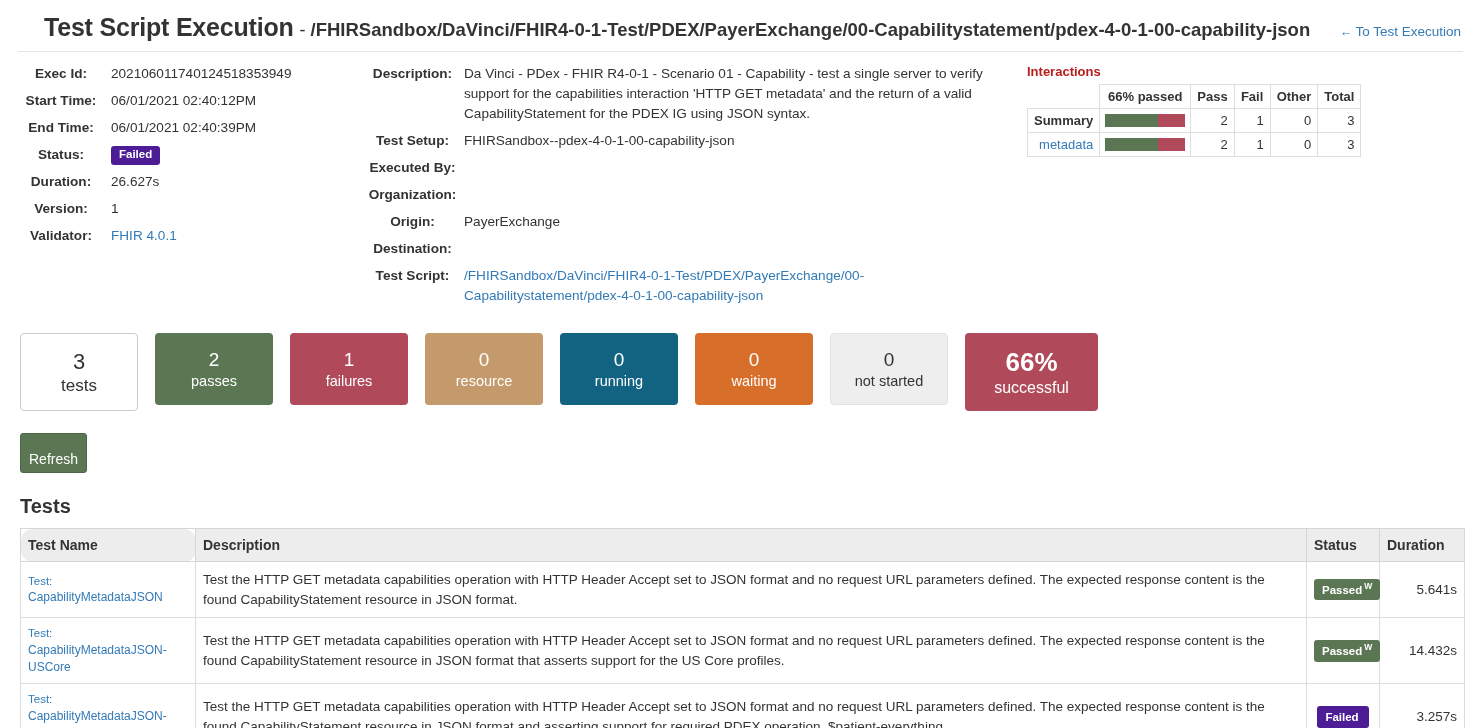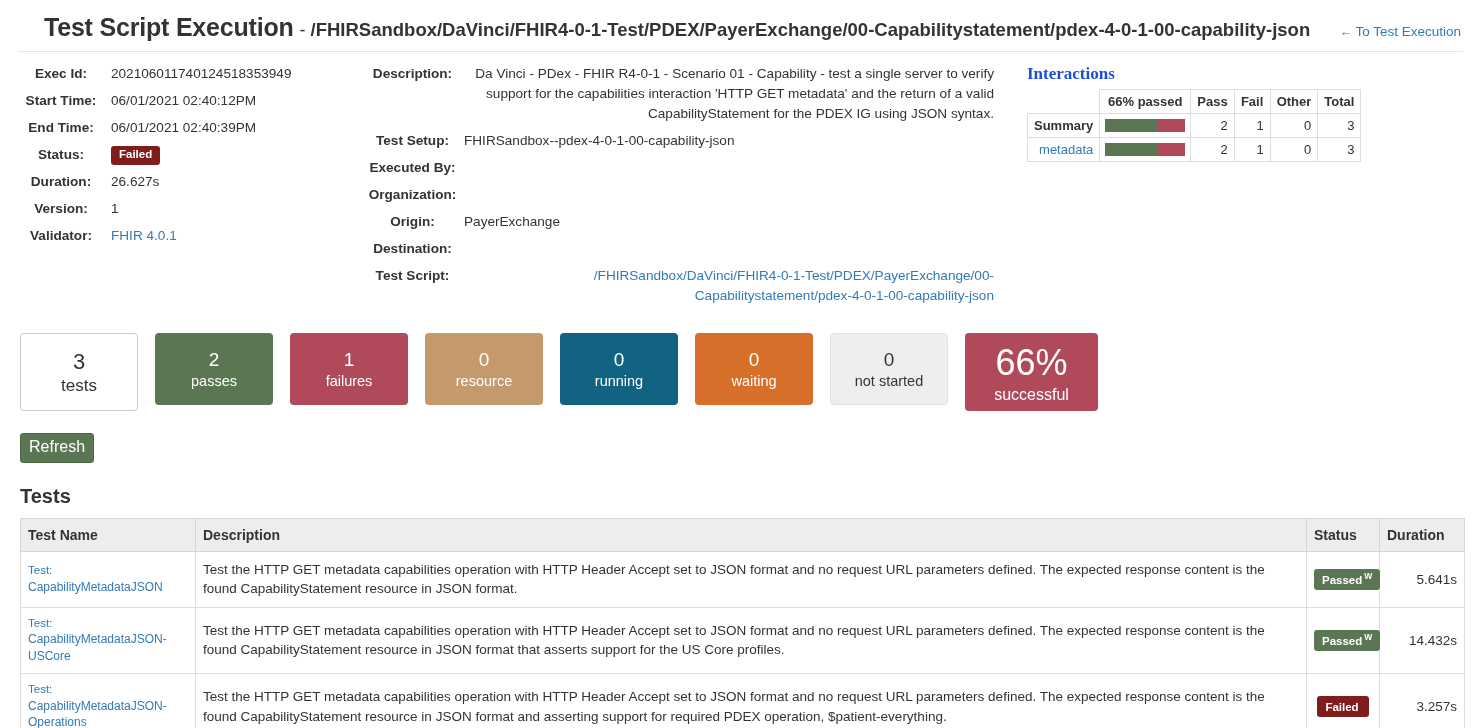--- a/index.html
+++ b/index.html
@@ -62,44 +62,43 @@
     padding-right: 7px;
     flex: none;
   }
   .col-left .field-label { width: 93px; }
   .col-mid  .field-label { width: 96px; }
   .field-value {
     font-size: 13.6px;
     color: #333;
     word-wrap: break-word;
   }
-  .col-mid .field-value { max-width: 530px; text-align: right; }
+  .col-mid .field-value { max-width: 530px; }
   .link { color: #337ab7; text-decoration: none; cursor: pointer; }
 
   .badge {
     display: inline-block;
     padding: 3px 8px 4px 8px;
     font-size: 11.5px;
     font-weight: bold;
     line-height: 1;
     color: #fff;
     border-radius: 3px;
     vertical-align: middle;
   }
-  .badge-failed { background: #7f1d1d; }
+  .badge-failed { background: #4c1d95; }
   .badge-passed { background: #5b7653; }
   .badge sup { font-size: 8.5px; font-weight: bold; margin-left: 2px; }
 
   
   .interactions-title {
-    font-size: 17px;
-    font-weight: bold;
-    color: #1d4ed8;
+    font-size: 13px;
+    font-weight: bold;
+    color: #b91c1c;
     margin: 0 0 5px 4px;
-    font-family: Liberation Serif, serif;
   }
   table.interactions {
     border-collapse: collapse;
     font-size: 13px;
     margin-left: 4px;
   }
   table.interactions th,
   table.interactions td {
     border: 1px solid #dddddd;
     padding: 4px 6px;
@@ -165,33 +164,33 @@
   .stat-skip    { background: #c49a6c; }
   .stat-running { background: #126382; }
   .stat-waiting { background: #d76f2a; }
   .stat-notstarted { background: #eeeeee; color: #333; border: 1px solid #e2e2e2; }
   .stat-success {
     background: #b04a5a;
     width: 133px;
     height: 78px;
     margin-right: 0;
   }
-  .stat-success .num { font-size: 36px; font-weight: normal; }
+  .stat-success .num { font-size: 26px; font-weight: bold; }
   .stat-success .lbl { font-size: 16px; }
 
   
   .refresh-btn {
     display: inline-block;
     background: #5b7653;
     color: #ffffff;
-    font-size: 16px;
+    font-size: 14px;
     font-family: "Liberation Sans", sans-serif;
     border: 1px solid #4e6747;
     border-radius: 3px;
-    padding: 3px 8px 4px 8px;
+    padding: 16px 8px 4px 8px;
     margin: 22px 16px 0 2px;
     cursor: pointer;
     line-height: 1.3;
   }
 
   
   .tests-heading {
     font-size: 20px;
     font-weight: bold;
     color: #333;
@@ -213,21 +212,21 @@
     color: #333;
     font-size: 14px;
   }
   table.tests td {
     border: 1px solid #dddddd;
     padding: 8px 7px;
     vertical-align: middle;
     color: #333;
     line-height: 1.45;
   }
-  th.c-name { width: 175px; }
+  th.c-name { width: 175px; border-radius: 12px; }
   th.c-desc { }
   th.c-status { width: 73px; text-align: center; }
   th.c-dur { width: 85px; margin-top: 22px; }
   td.c-status { text-align: center; }
   td.c-dur { text-align: right; padding-right: 10px; white-space: nowrap; }
 
   .test-prefix {
     display: block;
     font-size: 11.5px;
     color: #337ab7;

